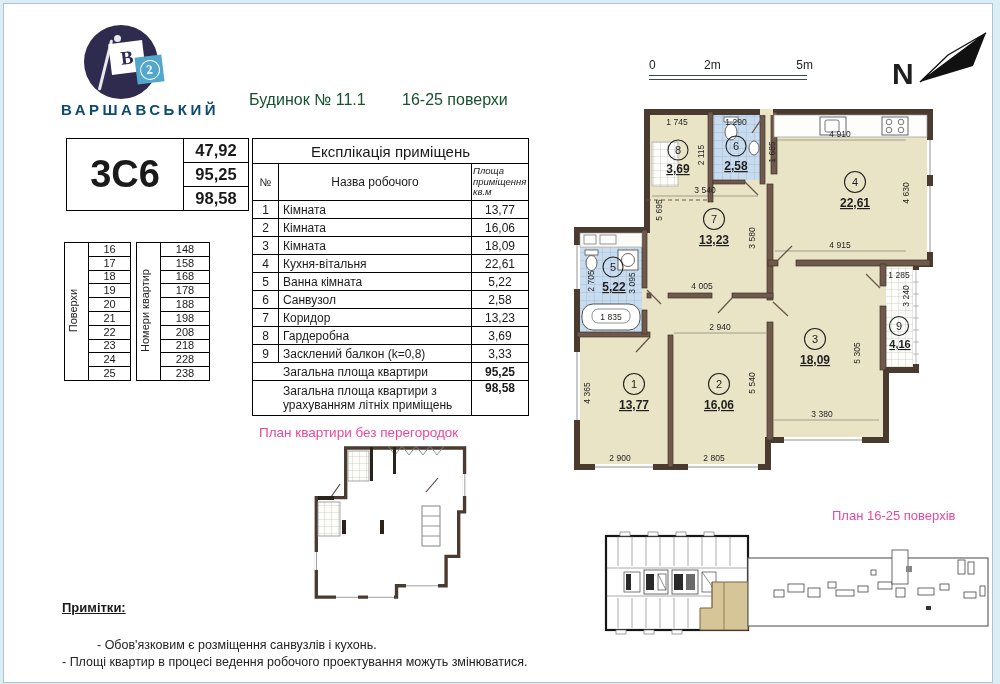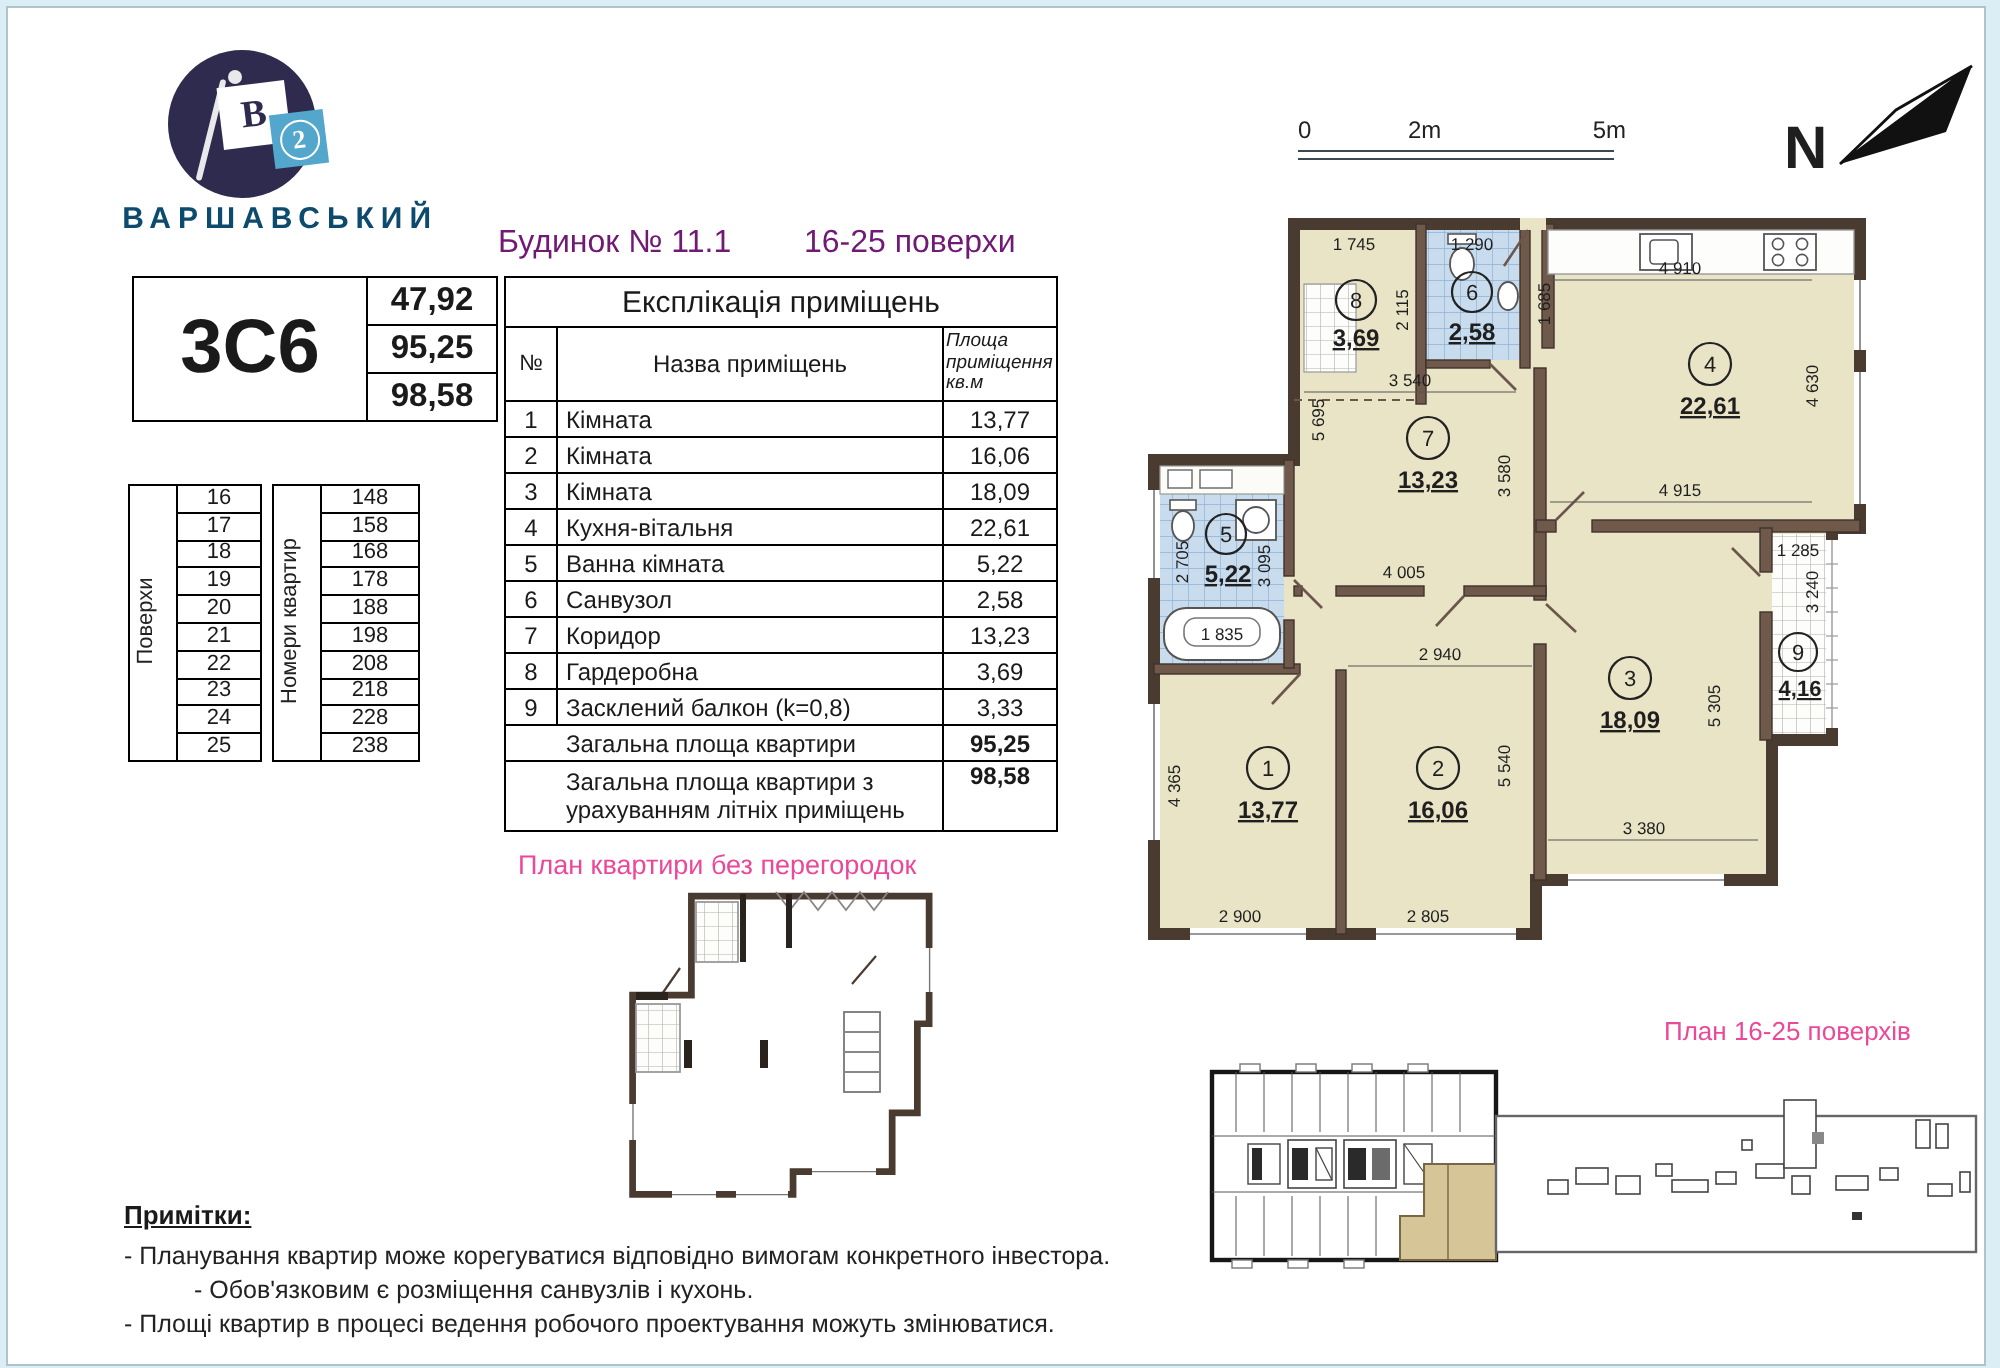--- a/index.html
+++ b/index.html
@@ -23,21 +23,21 @@
   table{border-collapse:collapse;}
   .tcard{position:absolute;left:62px;top:134px;}
   .tcard td{border:1.4px solid #000;background:#fff;}
   .tcard .code{width:92px;text-align:center;font-weight:bold;font-size:38px;padding:0 12px;}
   .tcard .v{width:62px;height:21px;text-align:center;font-weight:bold;font-size:16.5px;}
   
   .ftab td{border:1px solid #000;font-size:11px;text-align:center;height:12.8px;line-height:11px;padding:0 2px;}
   .ftab .lab{width:19px;}
   .vlab{position:absolute;transform-origin:0 0;transform:rotate(-90deg);font-size:11px;text-align:center;color:#222;}
   
-  .h1{position:absolute;top:87px;font-size:16px;color:#701a75;margin-top:22px;}
+  .h1{position:absolute;top:87px;font-size:16px;color:#14532d;}
   
   .expl{position:absolute;left:248px;top:134px;table-layout:fixed;}
   .expl td{border:1.2px solid #000;font-size:12px;padding:0 4px;overflow:hidden;}
   .expl .title{height:22px;text-align:center;font-size:15px;padding:1px 4px;}
   .expl .hnum{text-align:center;font-size:11px;}
   .expl .hname{text-align:center;font-size:12px;height:36px;}
   .expl .harea{text-align:left;font-size:9.5px;line-height:1.15;padding:0 1px;font-style:italic;}
   .expl .rnum{text-align:center;height:17px;}
   .expl .rarea{text-align:center;}
   .expl .sname{padding-left:30px;}
@@ -173,21 +173,21 @@
           <col style="width:26px">
           <col style="width:193px">
           <col style="width:57px">
         </colgroup>
     <tbody>
           <tr>
             <td class="title" colspan="3">Експлікація приміщень</td>
           </tr>
     <tr>
       <td class="hnum">№</td>
-      <td class="hname">Назва приміщень</td>
+      <td class="hname">Назва робочого</td>
       <td class="harea">Площа приміщення кв.м</td>
     </tr>
     <tr>
             <td class="rnum">1</td>
             <td>Кімната</td>
             <td class="rarea">13,77</td>
           </tr>
     <tr>
             <td class="rnum">2</td>
             <td>Кімната</td>
@@ -281,21 +281,20 @@
       <rect x="110" y="141.5" width="32" height="4.6"></rect>
           <line x1="110" y1="143.8" x2="142" y2="143.8" stroke="#777" stroke-width="0.7"></line>
       <rect x="18.2" y="110" width="4.6" height="18"></rect>
           <line x1="20.5" y1="110" x2="20.5" y2="128" stroke="#777" stroke-width="0.7"></line>
       <rect x="166.5" y="32" width="4.6" height="22"></rect>
           <line x1="168.8" y1="32" x2="168.8" y2="54" stroke="#777" stroke-width="0.7"></line>
     </g>
   </svg>
 
   <div class="notes-title">Примітки:</div>
-  <div class="note" style="top:617px;">- Планування квартир може корегуватися відповідно вимогам конкретного інвестора.</div>
   <div class="note" style="top:634px;margin-left:35px;">- Обов'язковим є розміщення санвузлів і кухонь.</div>
   <div class="note" style="top:651px;">- Площі квартир в процесі ведення робочого проектування можуть змінюватися.</div>
 
   <div class="scalebar">
     <span class="lbl" style="left:0;">0</span>
     <span class="lbl" style="left:55px;">2m</span>
     <span class="lbl" style="right:-6px;">5m</span>
     <div class="bar"></div>
   </div>
 

